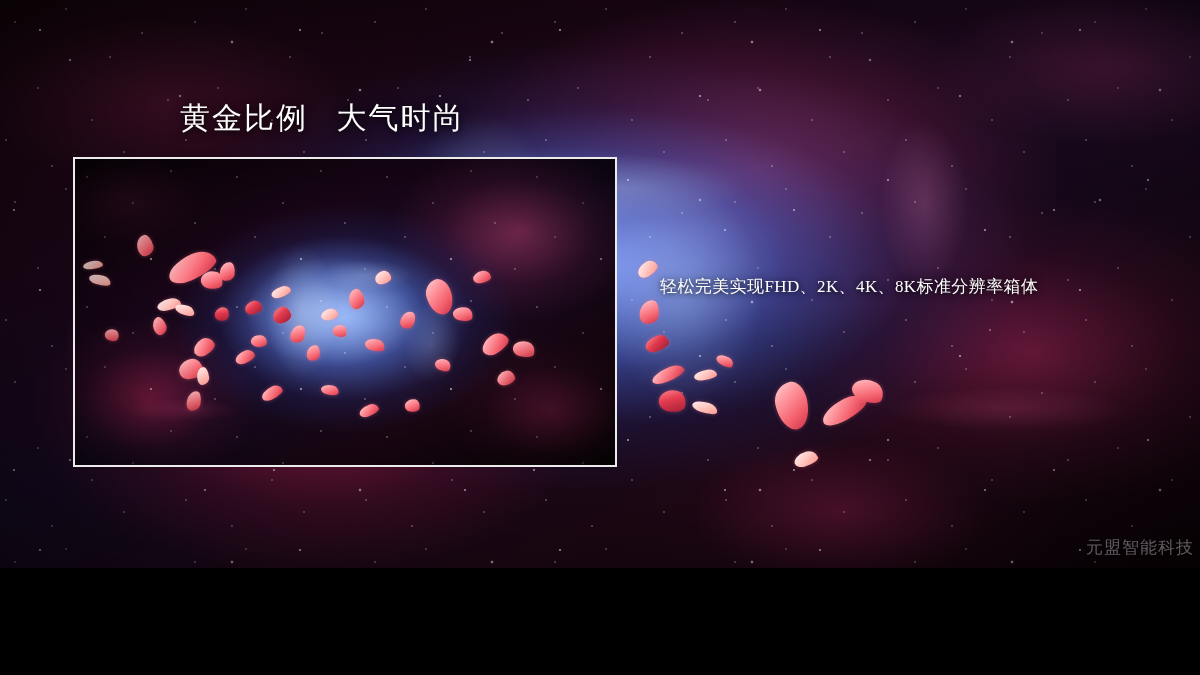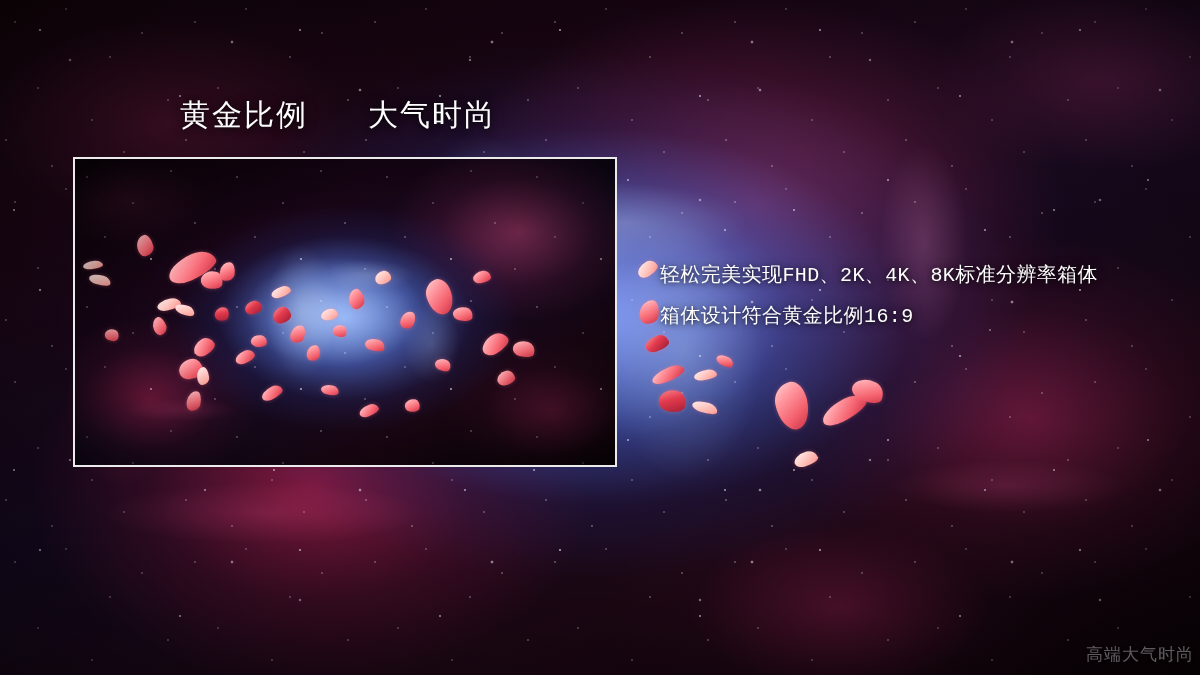--- a/index.html
+++ b/index.html
@@ -3,24 +3,24 @@
 <meta charset="utf-8">
 <style>
   html, body {
     margin: 0;
     padding: 0;
     background: #000;
   }
   #slide {
     position: relative;
     width: 1200px;
-    height: 675px;
+    height: 568px;
     overflow: hidden;
     background: #c2410c;
-    font-family: Liberation Mono, monospace;
+    font-family: Liberation Serif, serif;
   }
 
   
   .bg-layer {
     position: absolute;
     inset: 0;
     pointer-events: none;
   }
   #bg-base {
     background:
@@ -179,24 +179,24 @@
     font-size: 30px;
     line-height: 1.1;
     color: #ffffff;
     letter-spacing: 2px;
     white-space: pre;
     text-shadow: 0 1px 6px rgba(0,0,0,0.75), 0 0 14px rgba(0,0,0,0.45);
   }
   #body-text {
     position: absolute;
     left: 660px;
-    top: 255px;
+    top: 266px;
     width: 520px;
     color: #ffffff;
-    font-size: 20px;
+    font-size: 17px;
     line-height: 41px;
     letter-spacing: 0.4px;
     text-shadow: 0 1px 5px rgba(0,0,0,0.72), 0 0 12px rgba(0,0,0,0.42);
     white-space: nowrap;
   }
   #body-text .line { display: block; }
 
   #watermark {
     position: absolute;
     right: 6px;
@@ -279,18 +279,17 @@
       <div class="petal pale" style="left:122px; top:208px; width:12px; height:18px; transform:rotate(-6deg);"></div>
 
       <div id="frame-vignette"></div>
     </div>
   </div>
 
   <div id="slide-title">黄金比例   大气时尚</div>
 
   <div id="body-text">
     <span class="line">轻松完美实现FHD、2K、4K、8K标准分辨率箱体</span>
-    <span class="line">箱体设计符合黄金比例16:9</span>
   </div>
 
-  <div id="watermark">高端大气时尚</div>
+  <div id="watermark">元盟智能科技</div>
 
 </div>
 
 </body></html>

